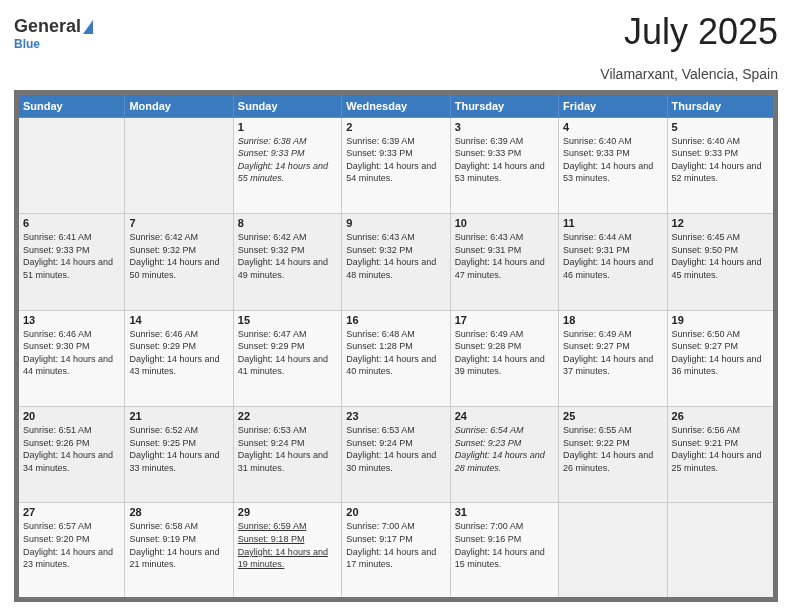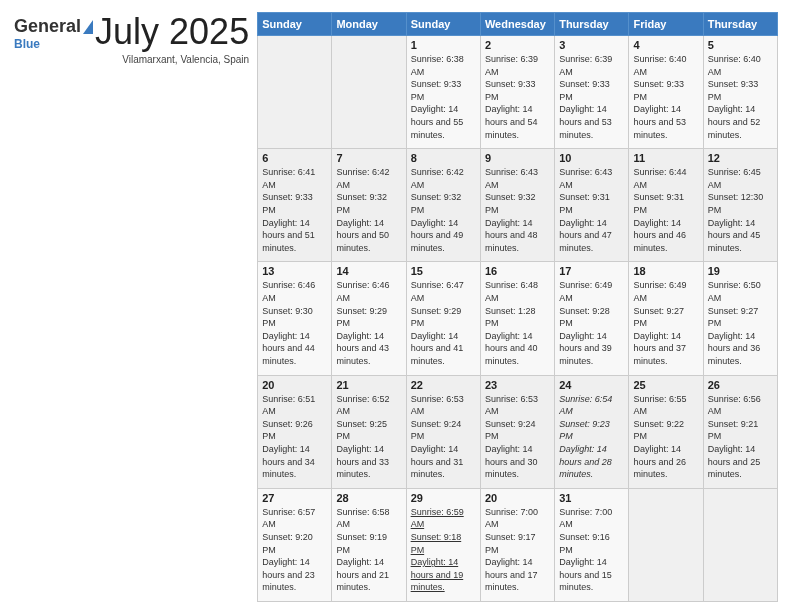--- a/index.html
+++ b/index.html
@@ -9,20 +9,21 @@
       width: 792px;
       height: 612px;
       overflow: hidden;
     }
     .page {
       width: 792px;
       height: 612px;
       background: #fff;
       padding: 12px 14px 10px 14px;
       display: flex;
+      flex-direction: column;
     }
     .header {
       display: flex;
       justify-content: space-between;
       align-items: flex-start;
       margin-bottom: 8px;
     }
     .logo {
       display: flex;
       flex-direction: column;
@@ -54,31 +55,30 @@
     .title-block {
       text-align: right;
     }
     .month-year {
       font-size: 36px;
       font-weight: normal;
       color: #222;
       line-height: 1.1;
     }
     .location {
-      font-size: 10px;
+      font-size: 14px;
       color: #444;
-      margin-top: 2px;
+      margin-top: 14px;
     }
     .calendar {
       flex: 1;
-      border: 1px solid #737373;
+      border: 5px solid #737373;
       border-collapse: collapse;
       width: 100%;
       table-layout: fixed;
-      margin-left: 8px;
     }
     .calendar thead tr th {
       background: #3a7abf;
       color: #fff;
       font-size: 11px;
       font-weight: bold;
       padding: 5px 4px;
       text-align: left;
       border: 1px solid #5590cc;
     }
@@ -141,21 +141,21 @@
         <th>Friday</th>
         <th>Thursday</th>
       </tr>
     </thead>
     <tbody id="calendar-body">
     <tr>
           <td class="empty"></td>
           <td class="empty"></td>
           <td>
             <span class="day-num">1</span>
-            <div class="day-info" style="white-space: pre-line;">Sunrise: 6:38 AM
+            <div class="day-info" style="white-space: pre-line; font-style: italic;">Sunrise: 6:38 AM
 Sunset: 9:33 PM
 Daylight: 14 hours and 55 minutes.</div>
           </td>
           <td>
             <span class="day-num">2</span>
             <div class="day-info" style="white-space: pre-line;">Sunrise: 6:39 AM
 Sunset: 9:33 PM
 Daylight: 14 hours and 54 minutes.</div>
           </td>
           <td>
@@ -210,21 +210,21 @@
           </td>
           <td>
             <span class="day-num">11</span>
             <div class="day-info" style="white-space: pre-line;">Sunrise: 6:44 AM
 Sunset: 9:31 PM
 Daylight: 14 hours and 46 minutes.</div>
           </td>
           <td>
             <span class="day-num">12</span>
             <div class="day-info" style="white-space: pre-line;">Sunrise: 6:45 AM
-Sunset: 12:30 PM
+Sunset: 9:50 PM
 Daylight: 14 hours and 45 minutes.</div>
           </td>
         </tr>
         <tr>
           <td>
             <span class="day-num">13</span>
             <div class="day-info" style="white-space: pre-line;">Sunrise: 6:46 AM
 Sunset: 9:30 PM
 Daylight: 14 hours and 44 minutes.</div>
           </td>

